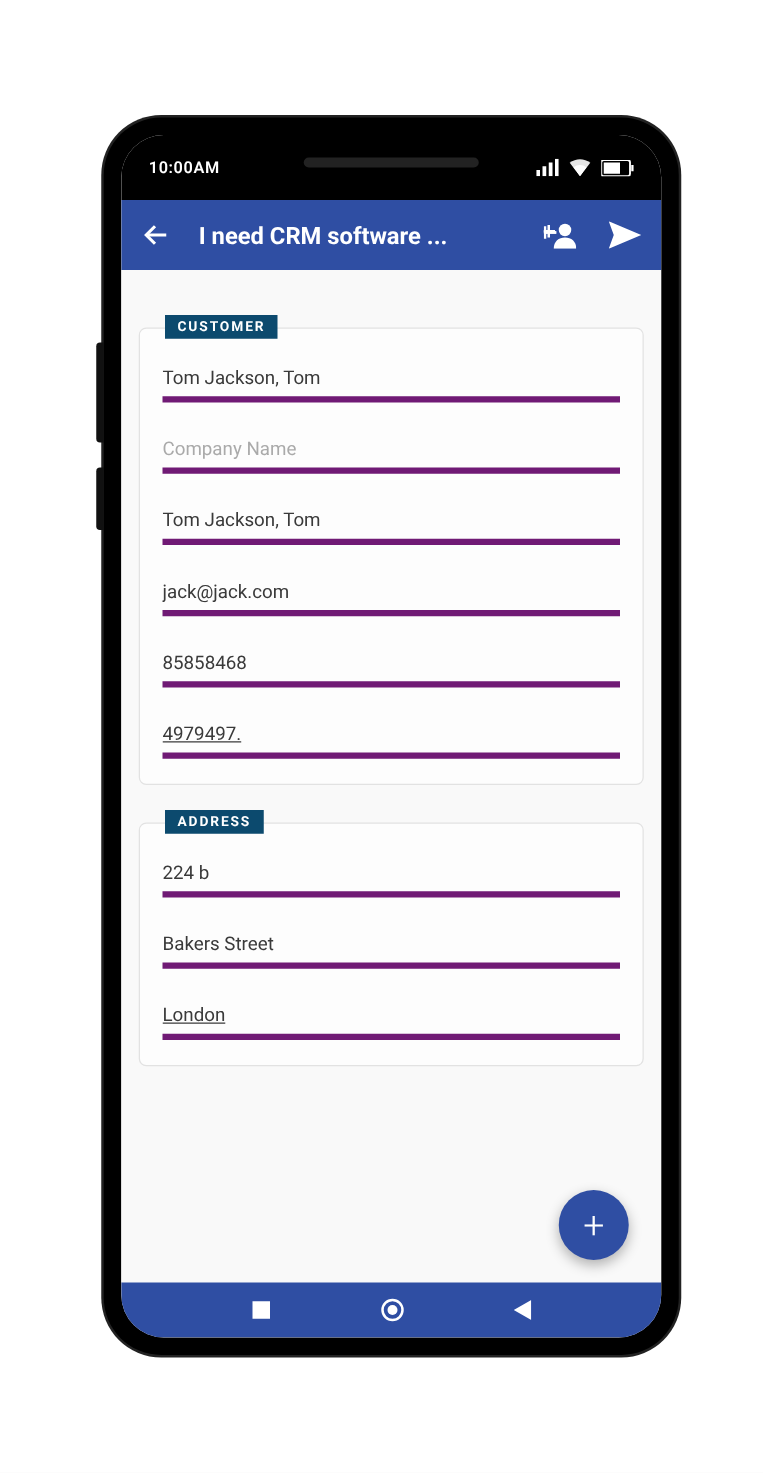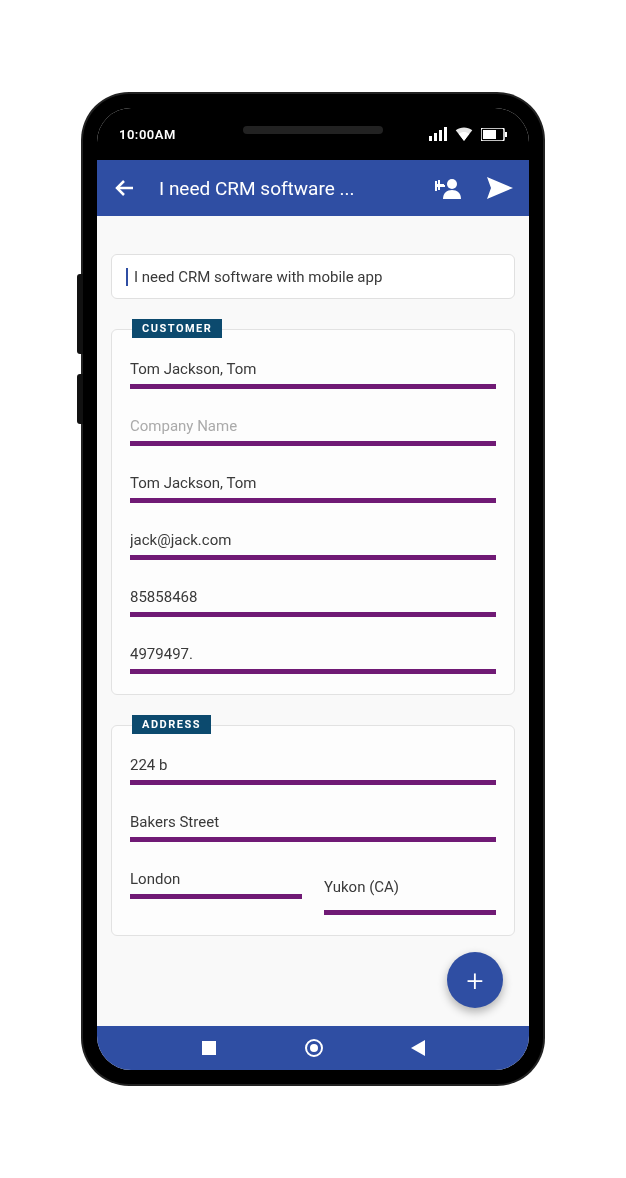--- a/index.html
+++ b/index.html
@@ -101,21 +101,21 @@
       display: flex;
       align-items: center;
       padding: 0 12px;
       color: #fff;
       gap: 18px;
     }
 
     .app-bar .title {
       flex: 1;
       font-size: 19px;
-      font-weight: 400;
+      font-weight: 700;
       white-space: nowrap;
       overflow: hidden;
       text-overflow: ellipsis;
     }
 
     .icon-btn {
       background: none;
       border: none;
       color: white;
       cursor: pointer;
@@ -195,20 +195,21 @@
       margin-bottom: 22px;
       outline: none;
     }
 
     .field::placeholder {
       color: #aaa;
     }
 
     .field:last-child {
       margin-bottom: 6px;
+      text-decoration: underline;
     }
 
     .row {
       display: flex;
       gap: 22px;
     }
 
     .row .field {
       flex: 1;
     }
@@ -307,43 +308,39 @@
       <button class="icon-btn">
         <svg width="26" height="22" viewBox="0 0 26 22" fill="#fff">
           <path d="M0 0 L26 11 L0 22 L4 11 Z"></path>
         </svg>
       </button>
     </div>
 
     <div class="content">
 
 
-      <div class="title-input-wrap">
-        <input class="title-input" type="text" value="I need CRM software with mobile app" style="">
-      </div>
 
       
       <div class="section">
         <div class="section-label">CUSTOMER</div>
         <input class="field" type="text" value="Tom Jackson, Tom" style="">
         <input class="field" type="text" placeholder="Company Name" style="">
         <input class="field" type="text" value="Tom Jackson, Tom" style="">
         <input class="field" type="text" value="jack@jack.com" style="">
         <input class="field" type="text" value="85858468" style="">
         <input class="field" type="text" value="4979497." style="">
       </div>
 
       
       <div class="section">
         <div class="section-label">ADDRESS</div>
         <input class="field" type="text" value="224 b" style="">
         <input class="field" type="text" value="Bakers Street" style="">
         <div class="row">
           <input class="field" type="text" value="London" style="">
-          <input class="field" type="text" value="Yukon (CA)" style="">
         </div>
       </div>
 
     </div>
 
     <button class="fab">
       <span>+</span>
     </button>
 
     <div class="nav-bar">

